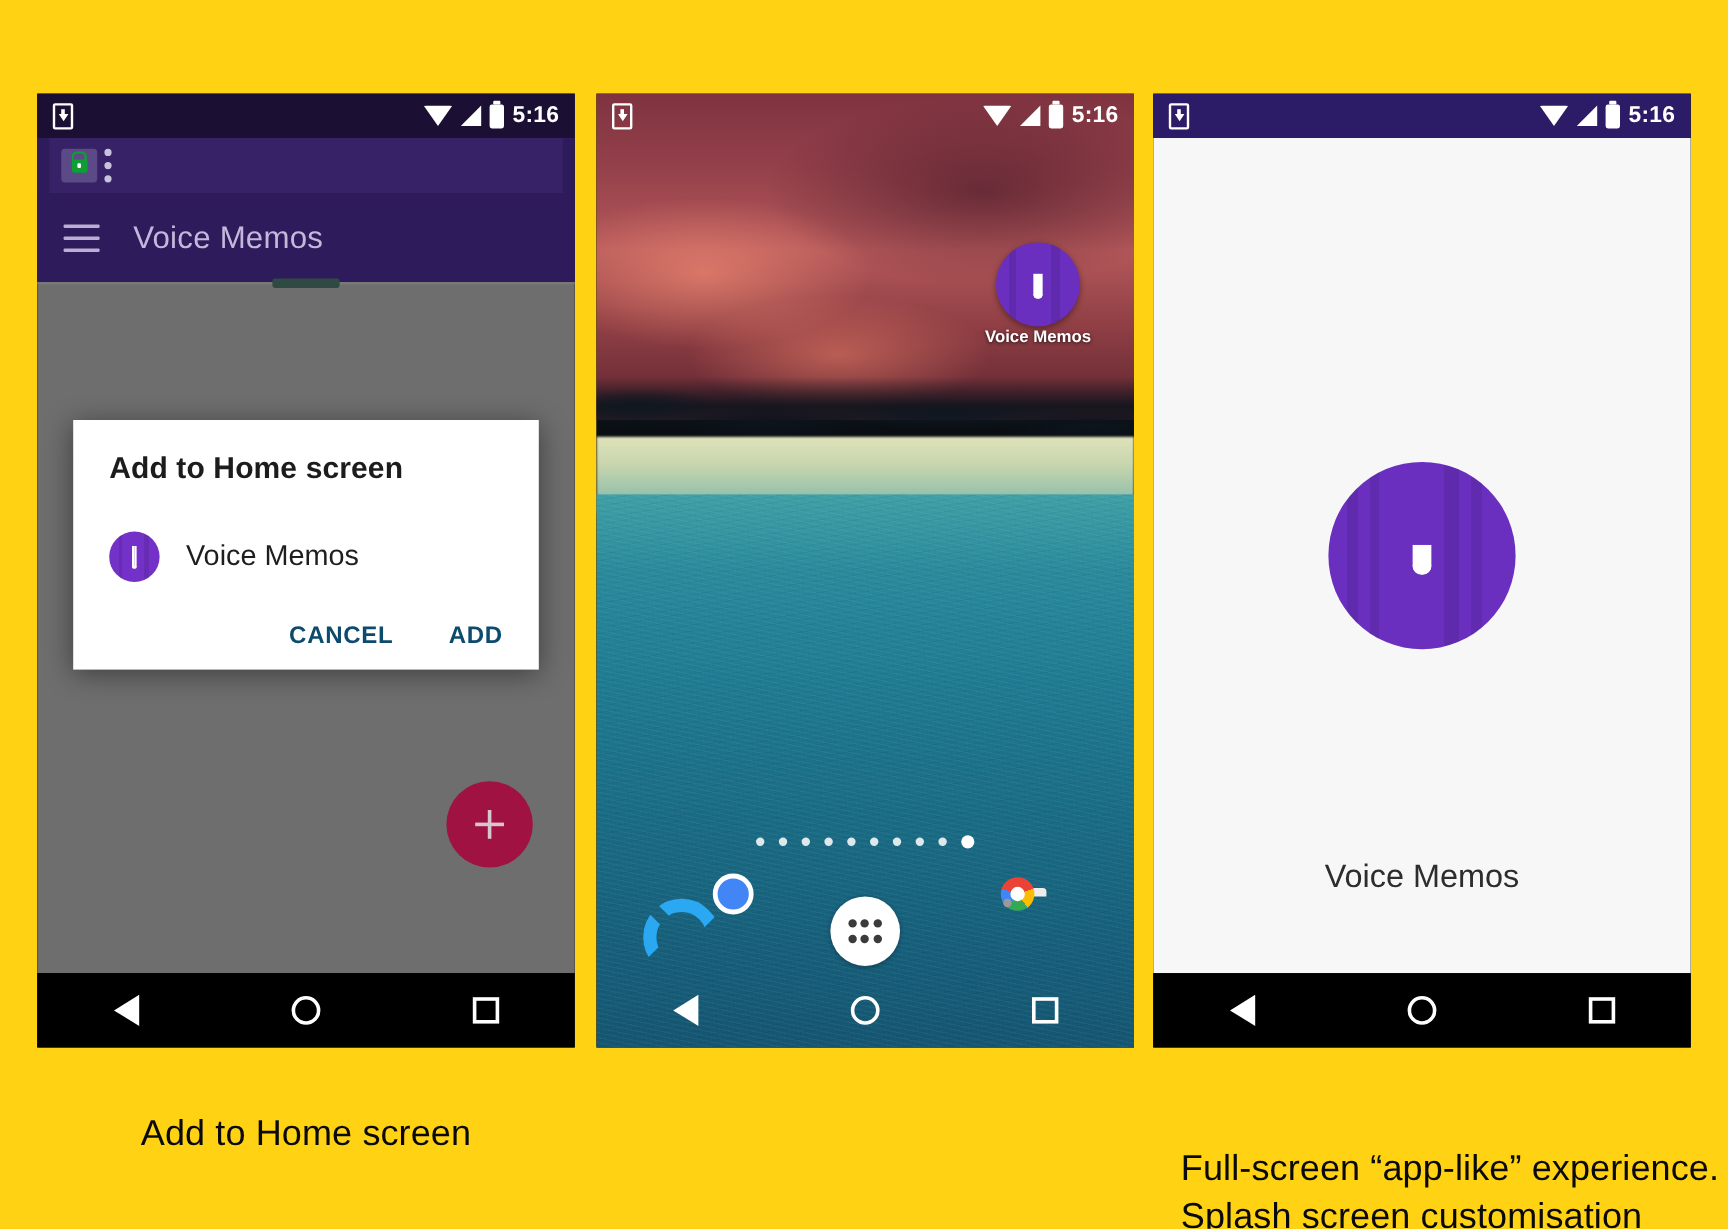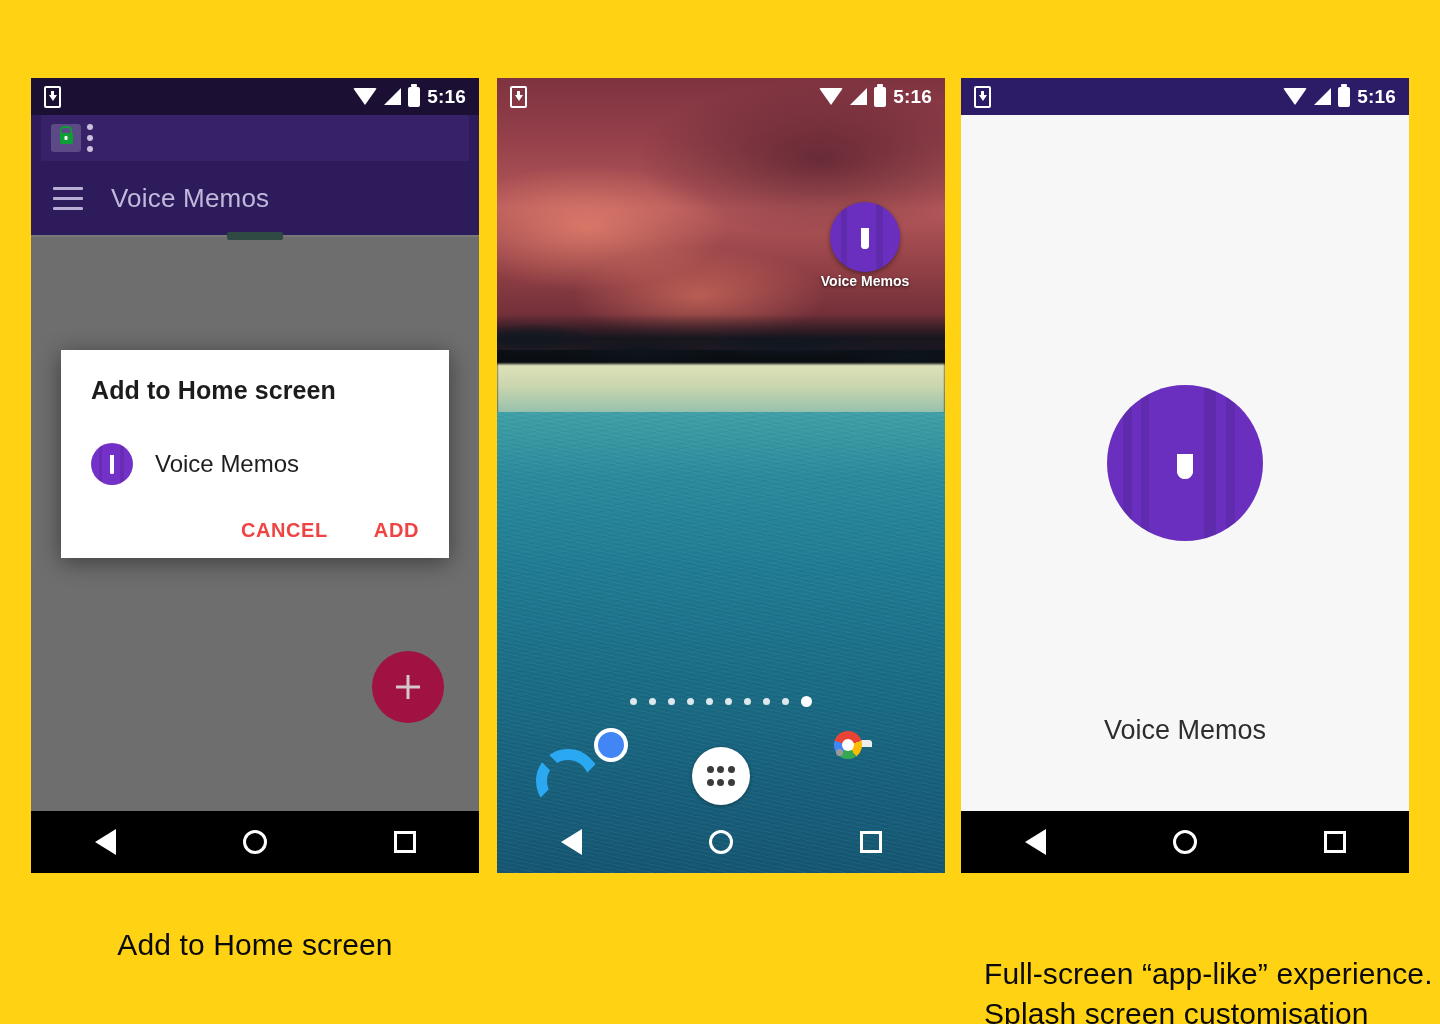--- a/index.html
+++ b/index.html
@@ -242,21 +242,21 @@
   .name-value {
     font-size: 24px; color: #1e1e1e; padding-bottom: 13px;
   }
   .name-underline { height: 2.5px; background: #3c7fdc; }
 
   .dialog-actions {
     display: flex; justify-content: flex-end; align-items: center;
     gap: 46px; margin-top: 34px;
   }
   .dlg-btn {
-    color: #ef4444; font-size: 20px; font-weight: bold;
+    color: #0c4a6e; font-size: 20px; font-weight: bold;
     letter-spacing: .6px; background: none; border: none;
     cursor: pointer; font-family: inherit;
   }
 
   
   .wallpaper { position: absolute; inset: 0; overflow: hidden; }
   .wall-land {
     position: absolute; left: 0; right: 0; top: 0; height: 272px;
     background:
       radial-gradient(ellipse 200px 90px at 20% 55%, rgba(255,150,120,.55), transparent 70%),

